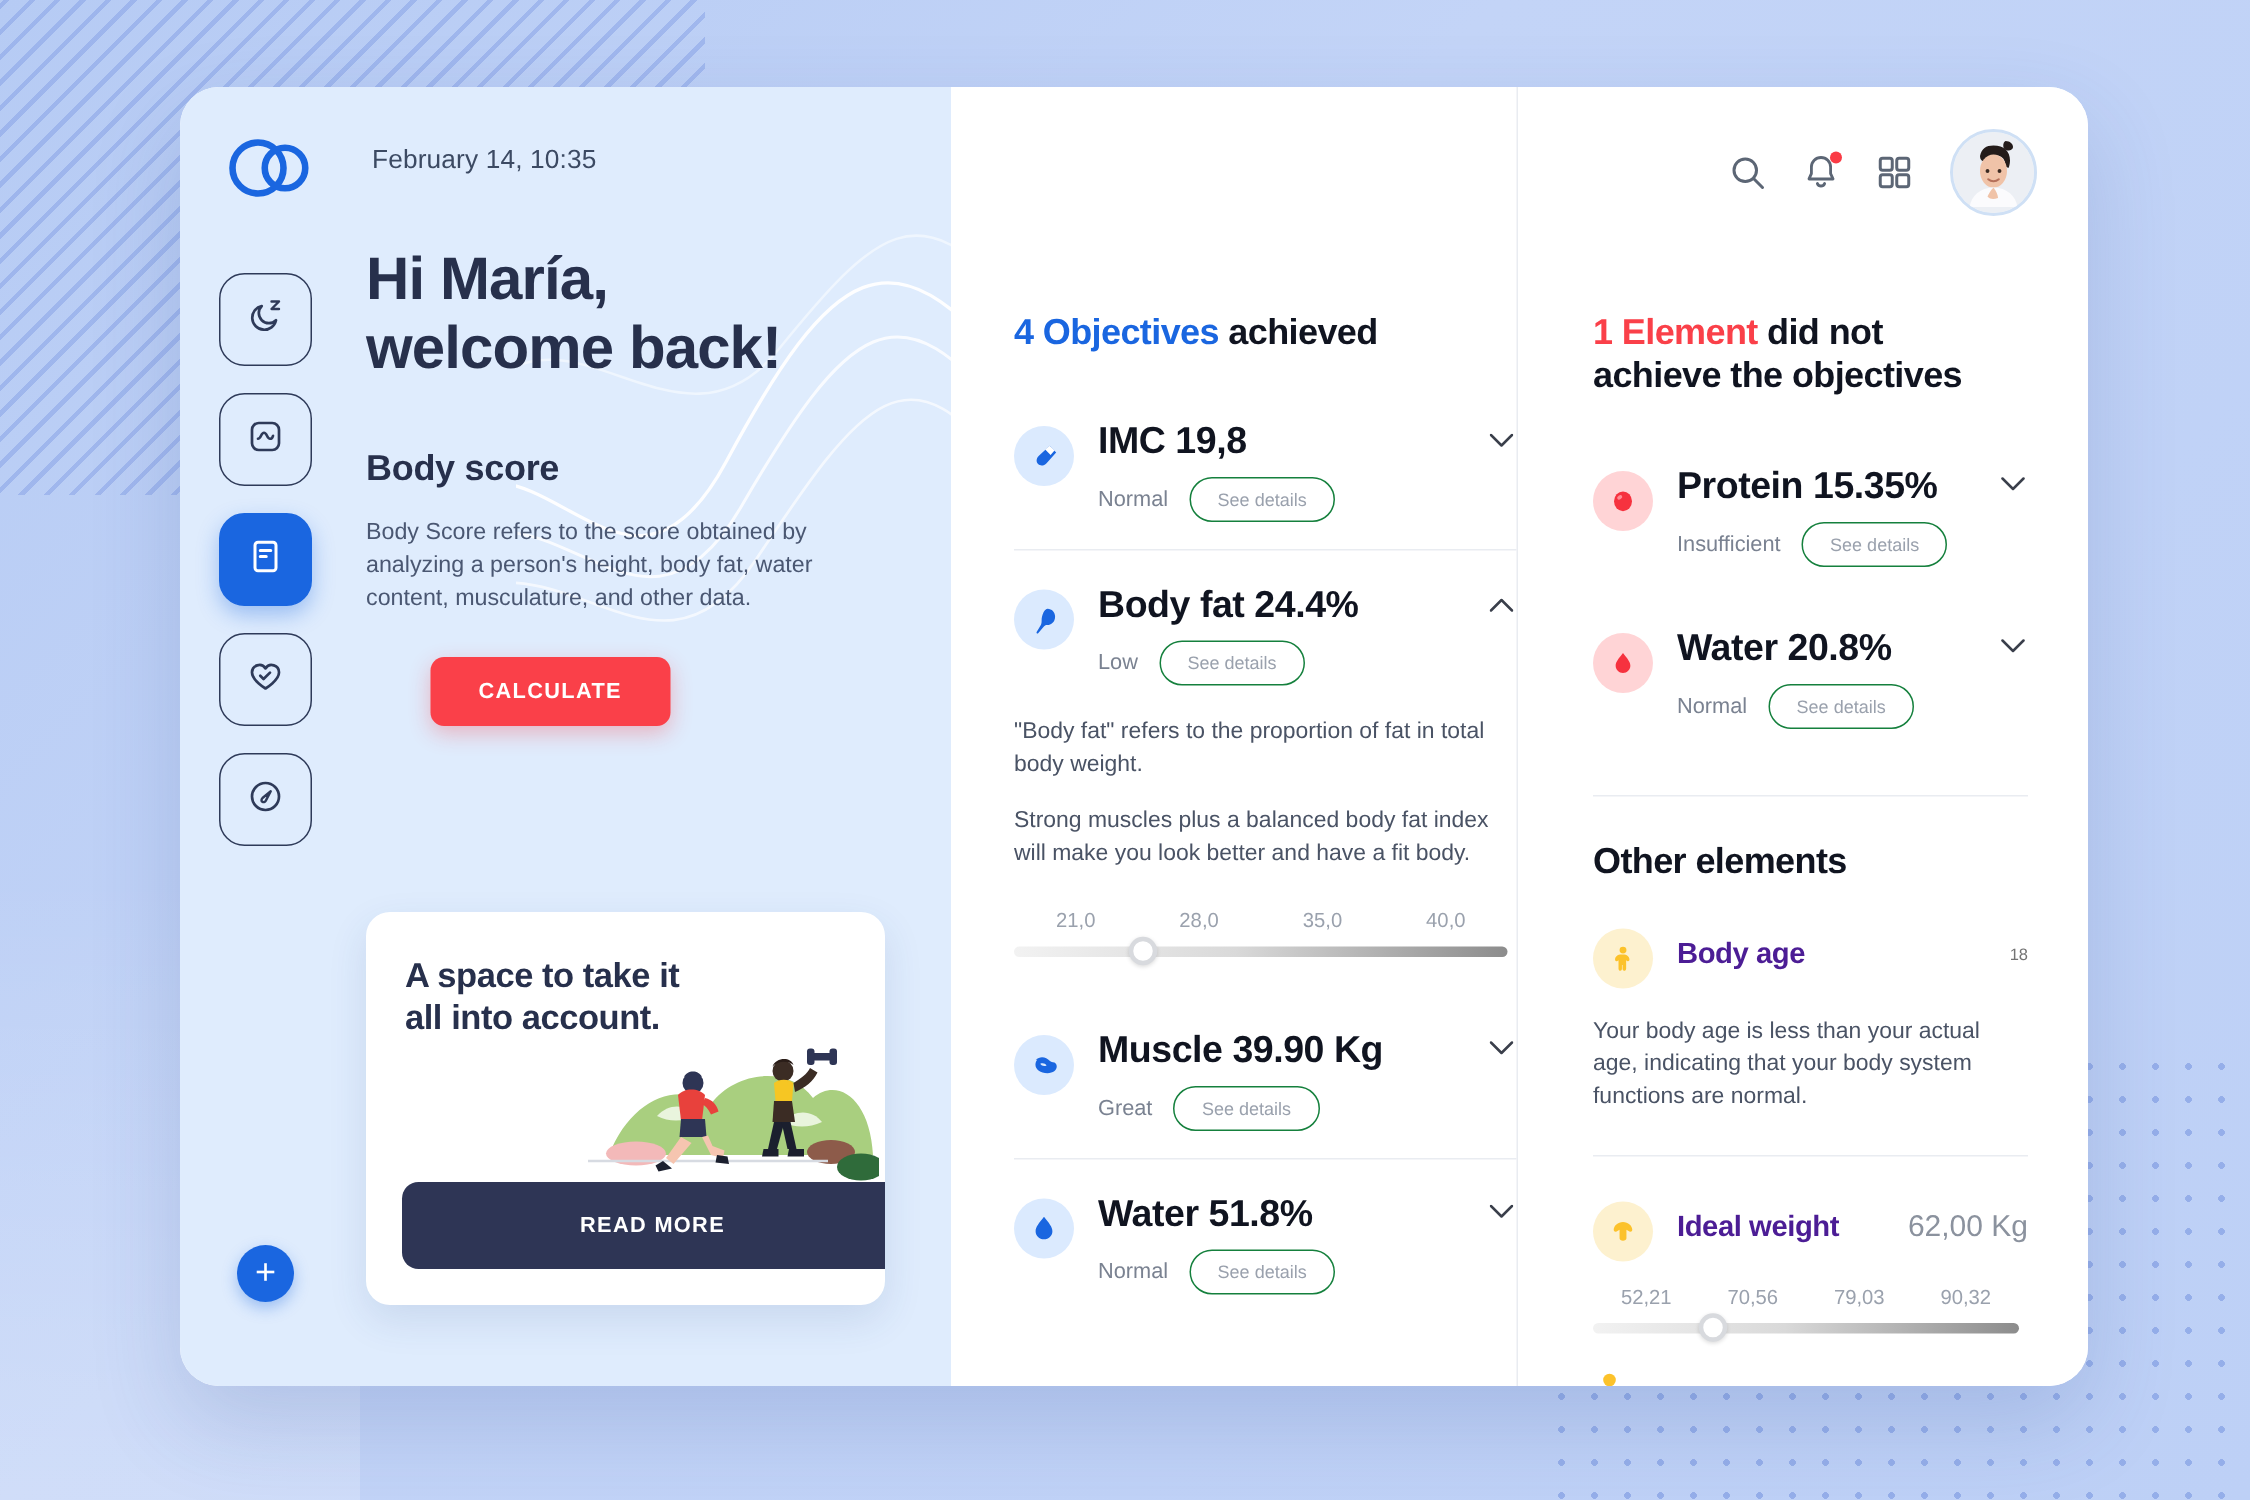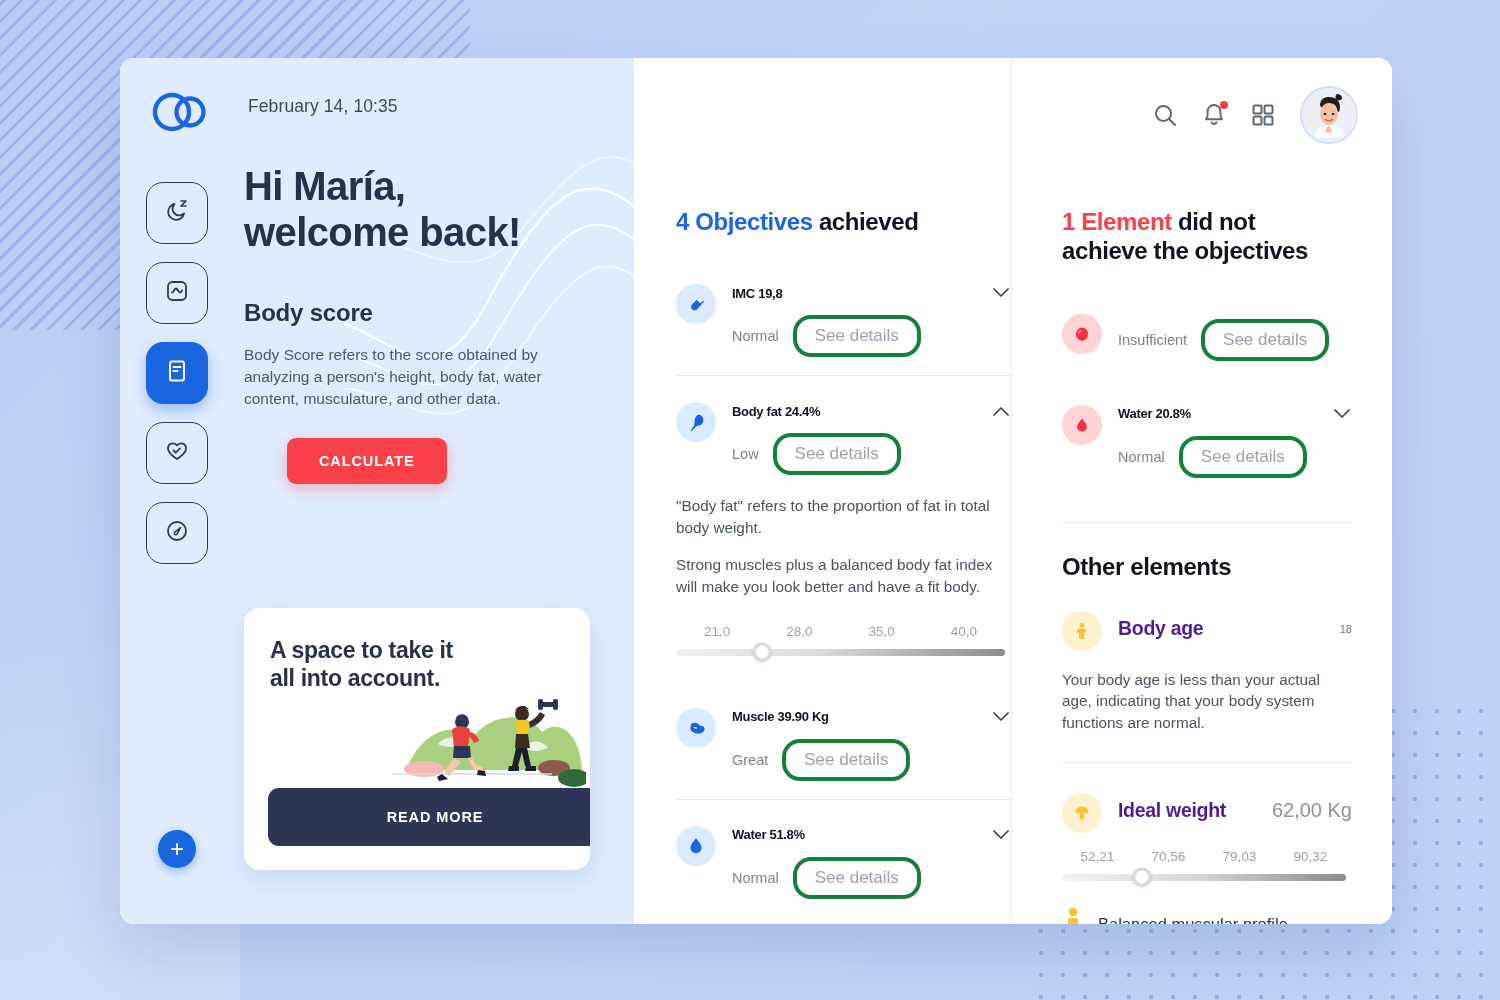--- a/index.html
+++ b/index.html
@@ -37,21 +37,21 @@
     position: absolute; left: 0; bottom: 0; width: 240px; height: 420px;
     background: linear-gradient(0deg, rgba(255,255,255,0.22), rgba(255,255,255,0));
   }
 
   
   .window {
     position: absolute;
     left: 120px; top: 58px;
     width: 1272px; height: 866px;
     background: #ffffff;
-    border-radius: 14px;
+    border-radius: 26px;
     box-shadow: 0 24px 60px rgba(50,80,150,0.18);
     display: flex;
     overflow: hidden;
   }
 
   
   .left-panel {
     width: 514px;
     background: #dfecfd;
     position: relative;
@@ -170,27 +170,27 @@
   .m-icon {
     width: 40px; height: 40px; border-radius: 50%;
     display: flex; align-items: center; justify-content: center;
     flex: 0 0 40px; margin-top: 4px;
   }
   .m-icon.blue   { background: #dbeafe; }
   .m-icon.red    { background: #ffd4d6; }
   .m-icon.yellow { background: #fdf1cf; }
   .m-body { flex: 1; }
   .m-top { display: flex; align-items: center; justify-content: space-between; }
-  .m-title { font-size: 13px; font-weight: 700; color: #101420; letter-spacing: -0.3px; }
+  .m-title { font-size: 25px; font-weight: 700; color: #101420; letter-spacing: -0.3px; }
   .m-chevron { cursor: pointer; padding: 4px 2px; }
   .m-sub { display: flex; align-items: center; gap: 14px; margin-top: 9px; }
   .m-status { font-size: 14.5px; color: #7a8291; }
   .btn-details {
-    font-size: 17px; color: #9aa1ad; background: #fff;
-    border: 4px solid #15803d; border-radius: 18px;
+    font-size: 12px; color: #9aa1ad; background: #fff;
+    border: 1px solid #15803d; border-radius: 18px;
     padding: 7px 18px; cursor: pointer; white-space: nowrap;
   }
 
   
   .expand { padding: 2px 0 8px 0; }
   .expand p { font-size: 15.3px; line-height: 1.42; color: #4a5365; }
   .expand p + p { margin-top: 16px; }
 
   
   .slider-wrap { margin-top: 26px; padding-right: 6px; }
@@ -502,20 +502,28 @@
       </div>
 
       <div class="metric" style="margin-top:22px; border-top:none;">
         <div class="m-icon red">
           <svg width="20" height="20" viewBox="0 0 20 20" fill="none">
             <ellipse cx="10" cy="10.2" rx="6" ry="6.6" fill="#f6323f"></ellipse>
             <ellipse cx="7.8" cy="7.6" rx="1.8" ry="1.3" fill="#ff8d95" transform="rotate(-30 7.8 7.6)"></ellipse>
           </svg>
         </div>
         <div class="m-body">
+          <div class="m-top">
+            <span class="m-title">Protein 15.35%</span>
+            <span class="m-chevron">
+              <svg width="16" height="10" viewBox="0 0 16 10" fill="none">
+                  <path d="M1 1l7 7 7-7" stroke="#3a3f4b" stroke-width="1.7" stroke-linecap="round" stroke-linejoin="round"></path>
+                </svg>
+            </span>
+          </div>
           <div class="m-sub">
             <span class="m-status">Insufficient</span>
             <button class="btn-details">See details</button>
           </div>
         </div>
       </div>
 
       <div class="metric" style="border-top:none;">
         <div class="m-icon red">
           <svg width="20" height="20" viewBox="0 0 20 20" fill="none">

